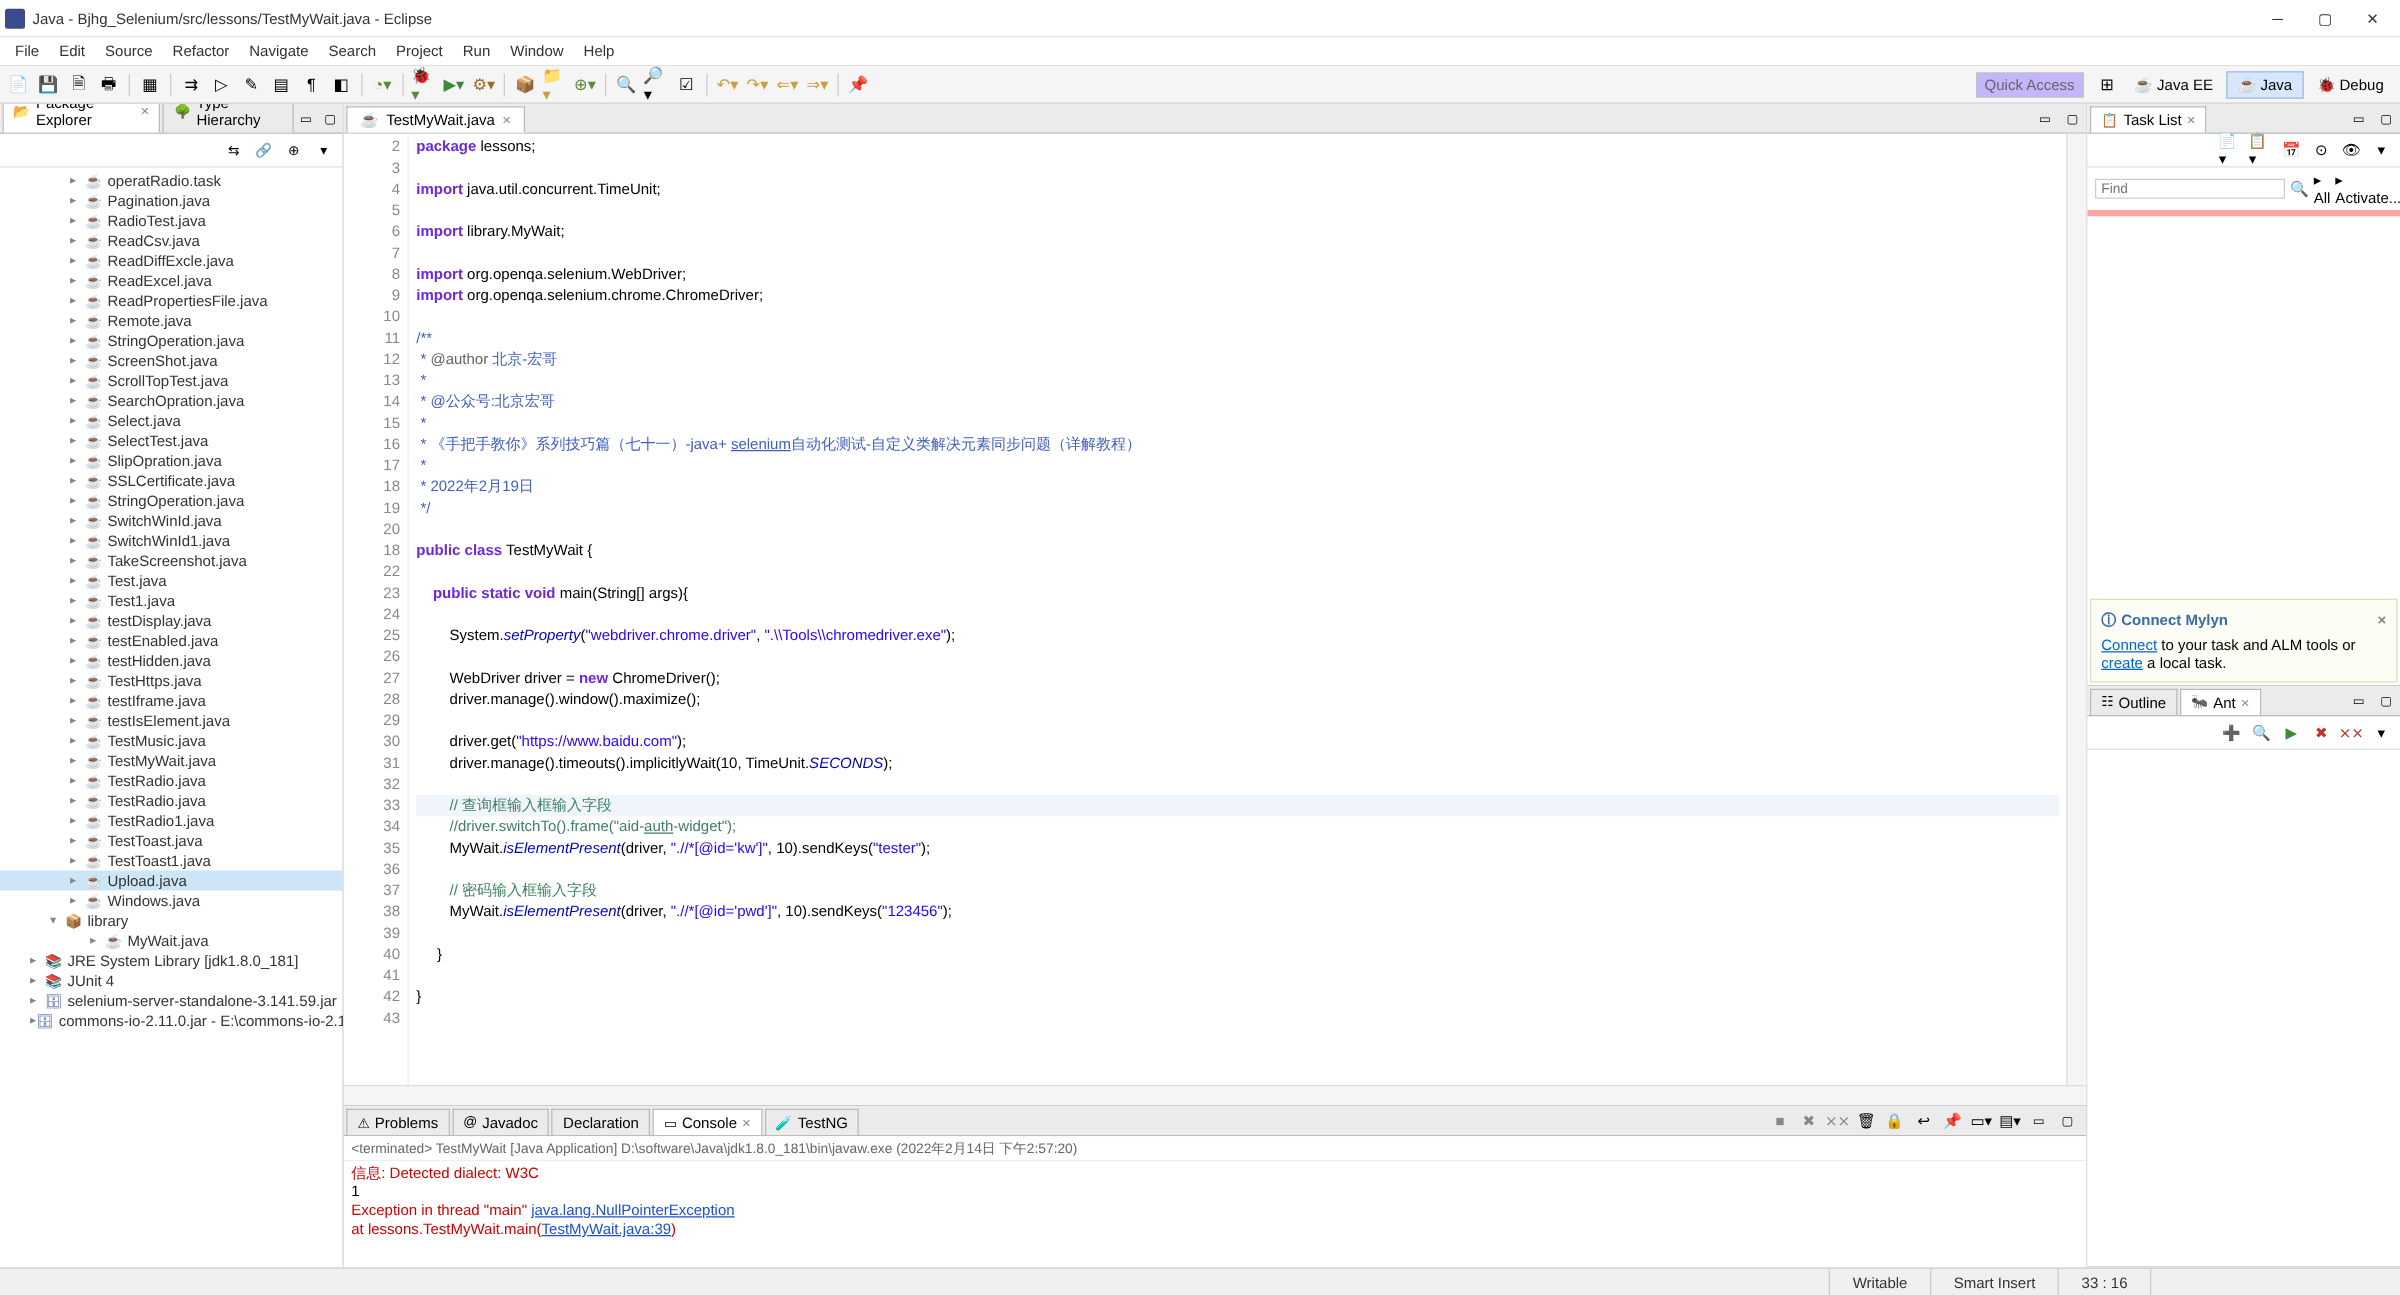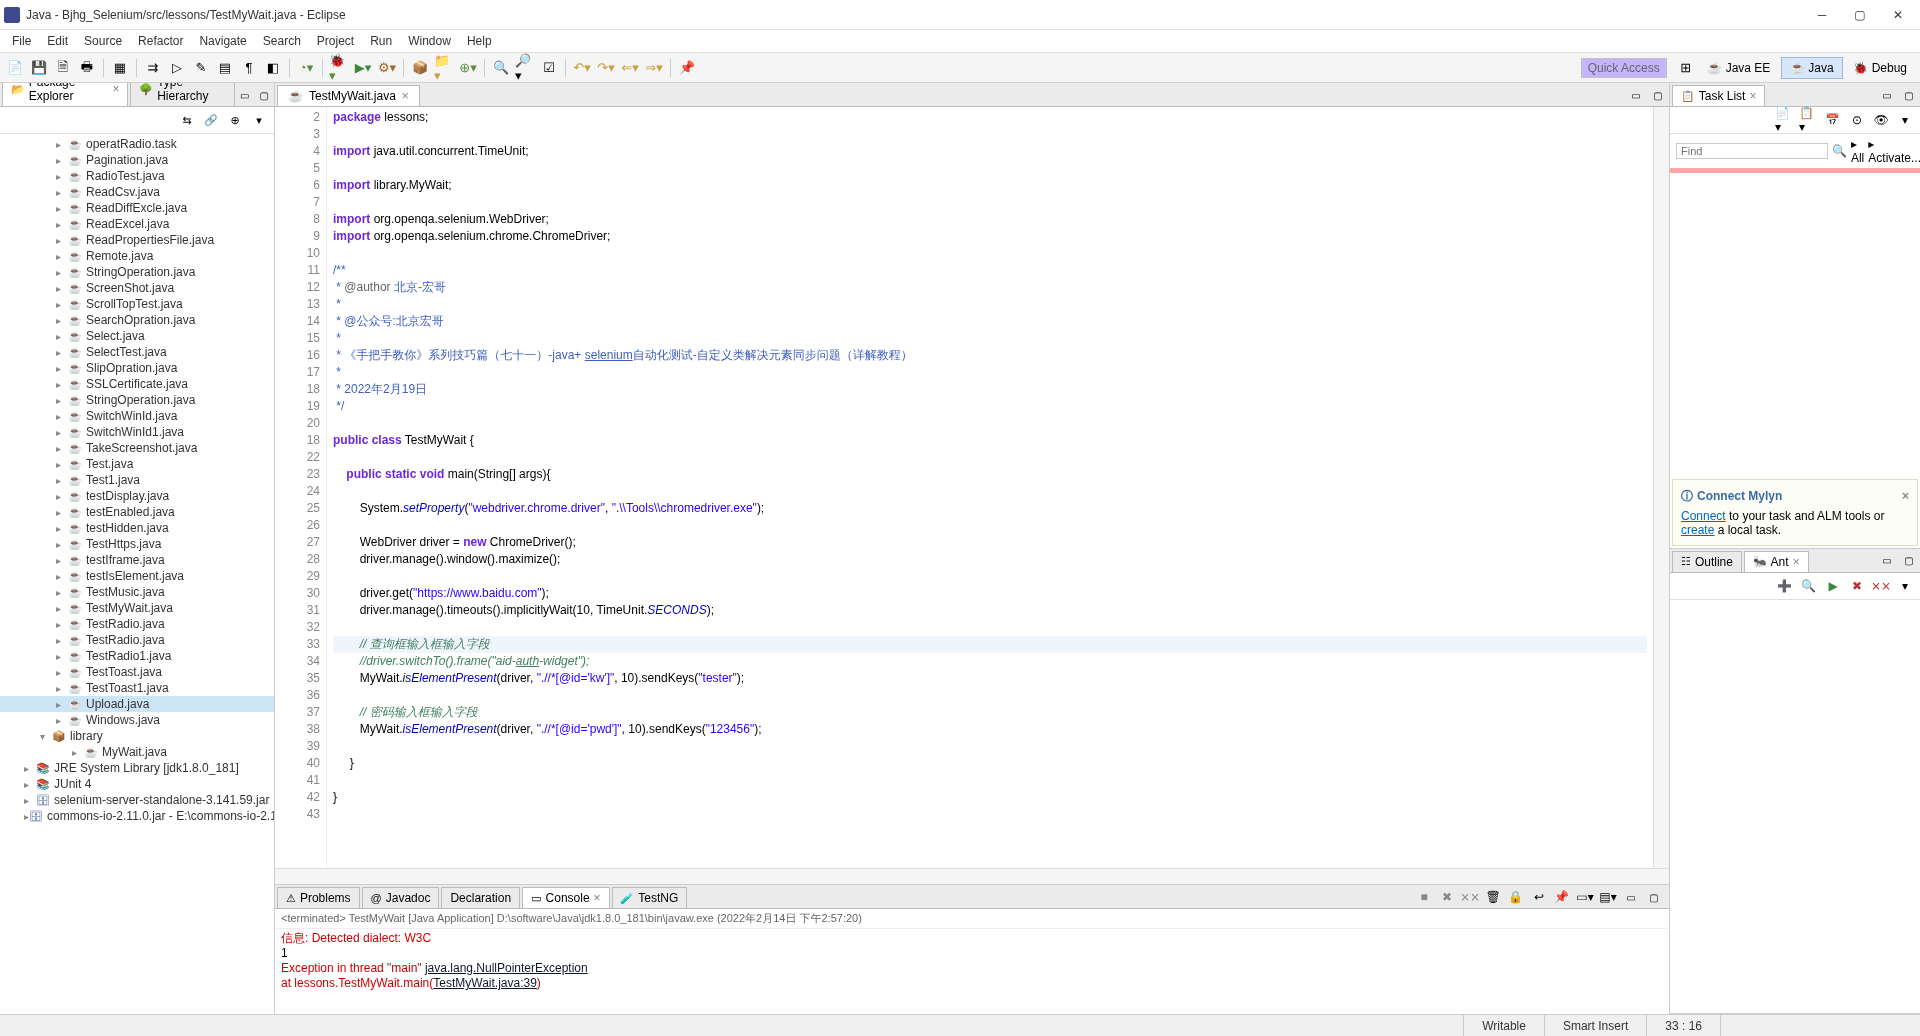--- a/index.html
+++ b/index.html
@@ -40,34 +40,34 @@
 .editor-tab { padding: 3px 10px; background: #fff; border: 1px solid #bbb; border-bottom: none; margin-left: 2px; display: flex; align-items: center; gap: 6px; cursor: pointer; font-size: 11px; }
 .editor-body { flex: 1; display: flex; overflow: hidden; background: #fff; font-family: Consolas, monospace; font-size: 13px; }
 .gutter { width: 40px; background: #fff; text-align: right; padding: 2px 6px 2px 2px; color: #888; border-right: 1px solid #eee; line-height: 17px; user-select: none; }
 .gutter .ln { height: 17px; }
 .marker-strip { width: 12px; background: #fff; }
 .code-area { flex: 1; padding: 2px 6px; line-height: 17px; white-space: pre; position: relative; overflow: hidden; }
 .code-line { height: 17px; }
 .hl-line { background: #f0f4fb; }
 .kw { color: #6d28d9; font-weight: bold; }
 .str { color: #2a00ff; }
-.cmt { color: #3f7f5f; font-style: italic; }
+.cmt { color: #3f7f5f; }
 .doc { color: #3f5fbf; }
 .field { color: #0000c0; font-style: italic; }
 .anno { color: #646464; }
 .scrollbar-v { width: 16px; background: #f5f5f5; border-left: 1px solid #ddd; }
 .bottom-pane { height: 130px; display: flex; flex-direction: column; border-top: 1px solid #ccc; }
 .console-tabs { height: 24px; display: flex; align-items: flex-end; background: #ebebeb; border-bottom: 1px solid #bbb; }
 .console-tab { padding: 3px 8px; border: 1px solid #bbb; border-bottom: none; margin-left: 2px; display: flex; align-items: center; gap: 4px; cursor: pointer; font-size: 11px; background: #ebebeb; }
 .console-tab.active { background: #fff; }
 .console-toolbar { margin-left: auto; display: flex; gap: 1px; padding: 0 4px; }
 .console-info { padding: 2px 6px; font-size: 11px; color: #666; background: #fff; border-bottom: 1px solid #eee; }
 .console-output { flex: 1; padding: 2px 6px; font-family: Consolas, monospace; font-size: 12px; background: #fff; overflow: auto; line-height: 15px; }
 .console-output .err { color: #cc0000; }
-.console-output .link { color: #0f172a; text-decoration: underline; cursor: pointer; }
+.console-output .link { color: #1d4ed8; text-decoration: underline; cursor: pointer; }
 .right-pane { width: 250px; display: flex; flex-direction: column; background: #fff; }
 .right-section { border-bottom: 1px solid #ccc; display: flex; flex-direction: column; }
 .task-body { flex: 1; min-height: 200px; }
 .find-bar { padding: 3px 6px; display: flex; gap: 4px; align-items: center; border-bottom: 5px solid #fca5a5; }
 .find-input { flex: 1; border: 1px solid #ccc; padding: 1px 4px; font-size: 11px; }
 .mylyn-box { padding: 8px; background: #fcfef5; border: 1px solid #d8e0c0; margin: 2px; font-size: 11px; }
 .mylyn-title { color: #3a6ba5; font-weight: bold; display: flex; align-items: center; gap: 4px; padding-bottom: 4px; }
 .link { color: #0066cc; text-decoration: underline; cursor: pointer; }
 .statusbar { height: 22px; background: #f0f0f0; border-top: 1px solid #ccc; display: flex; align-items: center; font-size: 11px; color: #333; }
 .status-cell { padding: 0 18px; border-left: 1px solid #ccc; height: 100%; display: flex; align-items: center; }

